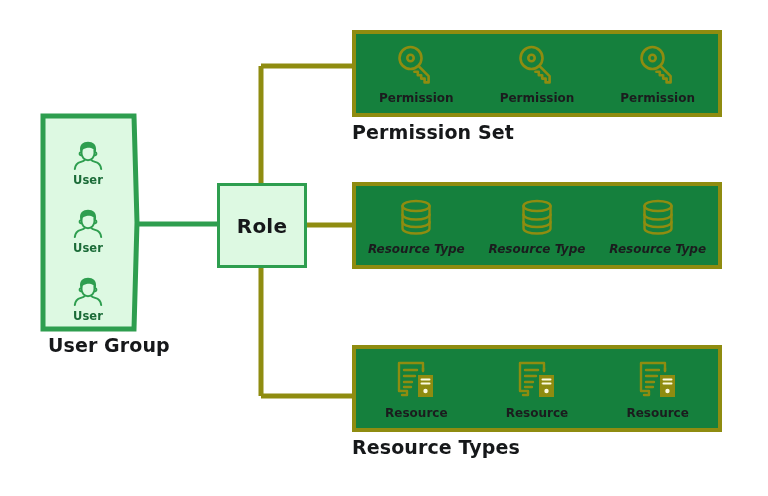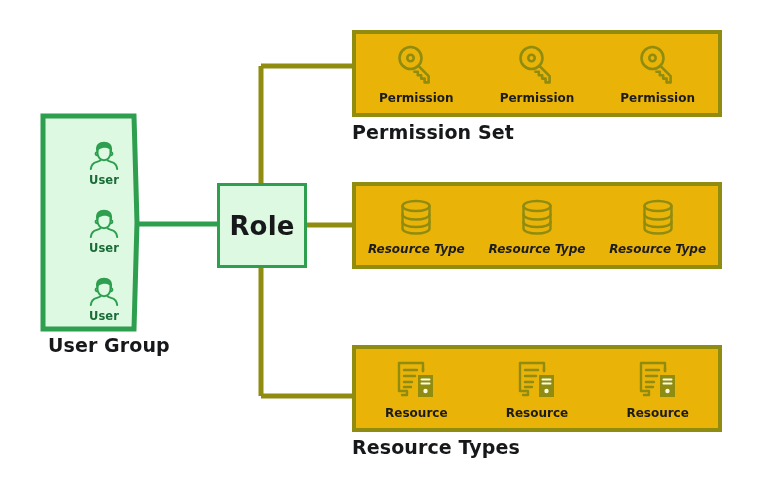--- a/index.html
+++ b/index.html
@@ -15,40 +15,40 @@
   #wires{position:absolute;left:0;top:0;width:768px;height:496px;}
 
   
   .usergroup{
     position:absolute;left:40px;top:113px;width:100px;height:219px;
   }
   .usergroup .poly{position:absolute;left:0;top:0;width:100px;height:219px;}
   .users{
     position:absolute;left:0;top:0;width:96px;height:219px;
     display:flex;flex-direction:column;justify-content:space-around;align-items:center;
-    padding-top:16px;box-sizing:border-box;margin-left:16px;
+    padding-top:16px;box-sizing:border-box;
   }
   .user-cell{display:flex;flex-direction:column;align-items:center;}
   .user-cell .ico{width:34px;height:34px;display:block;}
   .user-cell .cap{
     font-size:11.5px;font-weight:700;color:#1b6b38;margin-top:1px;letter-spacing:.1px;
   }
 
   
   .rolebox{
     position:absolute;left:217px;top:183px;width:90px;height:85px;
     background:#ddf9e2;border:3px solid #2e9e4f;box-sizing:border-box;
     display:flex;align-items:center;justify-content:center;
   }
-  .rolebox .lbl{font-size:26px;font-weight:700;color:#16181a;letter-spacing:.2px;}
+  .rolebox .lbl{font-size:20px;font-weight:700;color:#16181a;letter-spacing:.2px;}
 
   
   .gbox{
     position:absolute;left:352px;width:370px;height:87px;
-    background:#eab308;border:4px solid #8f8c10;box-sizing:border-box;
+    background:#15803d;border:4px solid #8f8c10;box-sizing:border-box;
   }
   .gbox .items{
     position:absolute;left:0;top:0;width:100%;height:100%;
     display:flex;align-items:center;justify-content:space-around;
   }
   .item{display:flex;flex-direction:column;align-items:center;justify-content:flex-end;}
   .item .ico{display:block;}
   .item .cap{
     font-size:12px;font-weight:700;color:#1b1c1e;margin-top:2px;white-space:nowrap;
   }

